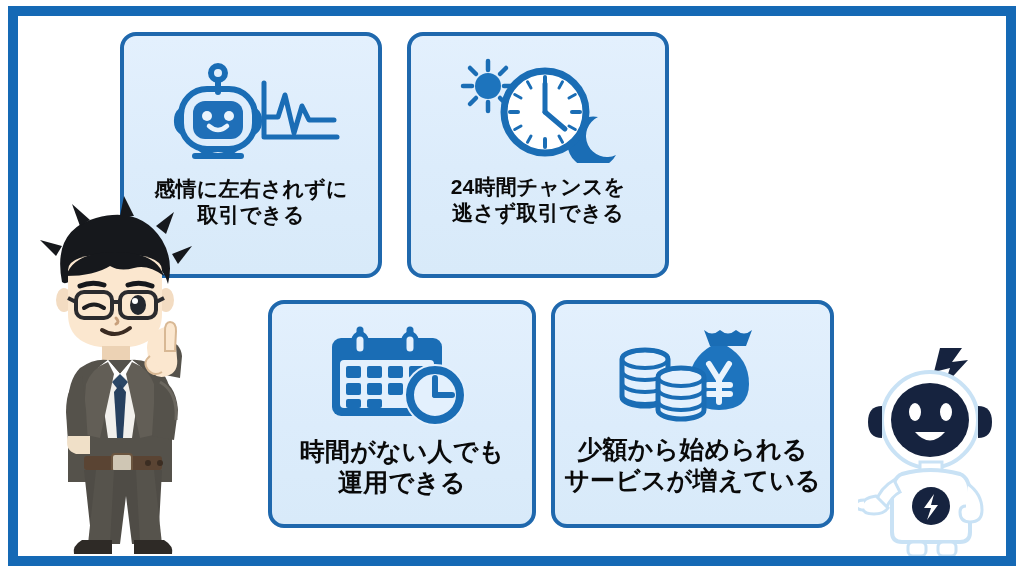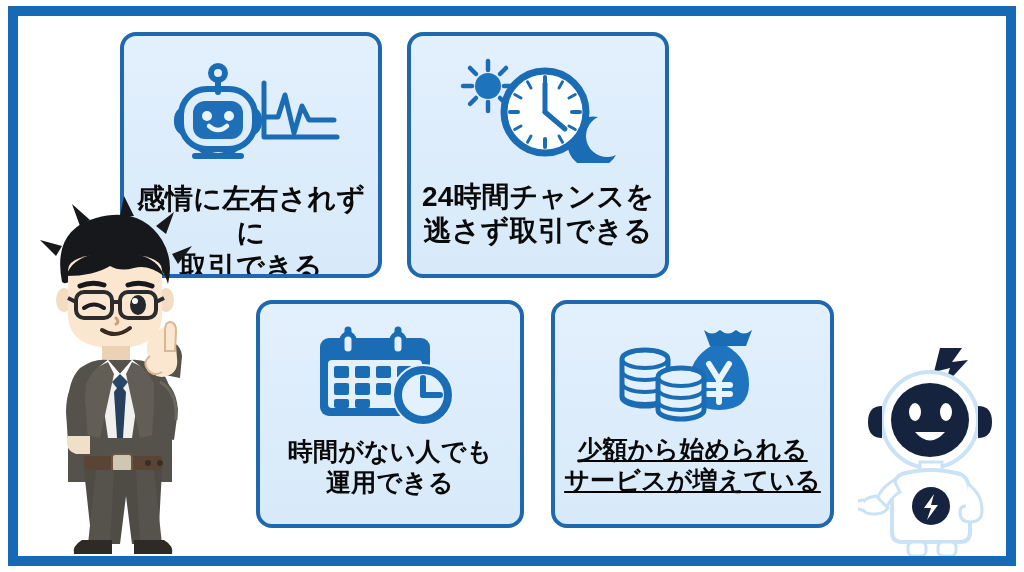--- a/index.html
+++ b/index.html
@@ -44,25 +44,25 @@
     width:100%;
   }
 
   
   #card-1{left:120px;top:32px;width:262px;height:246px;}
   #card-2{left:407px;top:32px;width:262px;height:246px;}
   #card-3{left:713px;top:32px;width:270px;height:246px;}
   #card-1 .icon-wrap{height:118px;padding-top:16px;}
   #card-2 .icon-wrap{height:118px;padding-top:14px;}
   #card-3 .icon-wrap{height:118px;padding-top:12px;}
-  #card-1 .label,#card-2 .label,#card-3 .label{font-size:28px;margin-top:12px;}
-
-  
-  #card-4{left:256px;top:300px;width:268px;height:228px;}
-  #card-5{left:551px;top:300px;width:283px;height:228px;text-decoration:underline;}
+  #card-1 .label,#card-2 .label,#card-3 .label{font-size:21px;margin-top:6px;}
+
+  
+  #card-4{left:268px;top:300px;width:268px;height:228px;}
+  #card-5{left:551px;top:300px;width:283px;height:228px;}
   #card-4 .icon-wrap{height:112px;padding-top:16px;}
   #card-5 .icon-wrap{height:112px;padding-top:14px;}
   #card-4 .label,#card-5 .label{font-size:25px;margin-top:4px;}
 
   
   #man{position:absolute;left:24px;top:196px;width:180px;height:366px;}
   
   #bot{position:absolute;left:858px;top:344px;width:150px;height:212px;}
 
   svg{display:block;}

